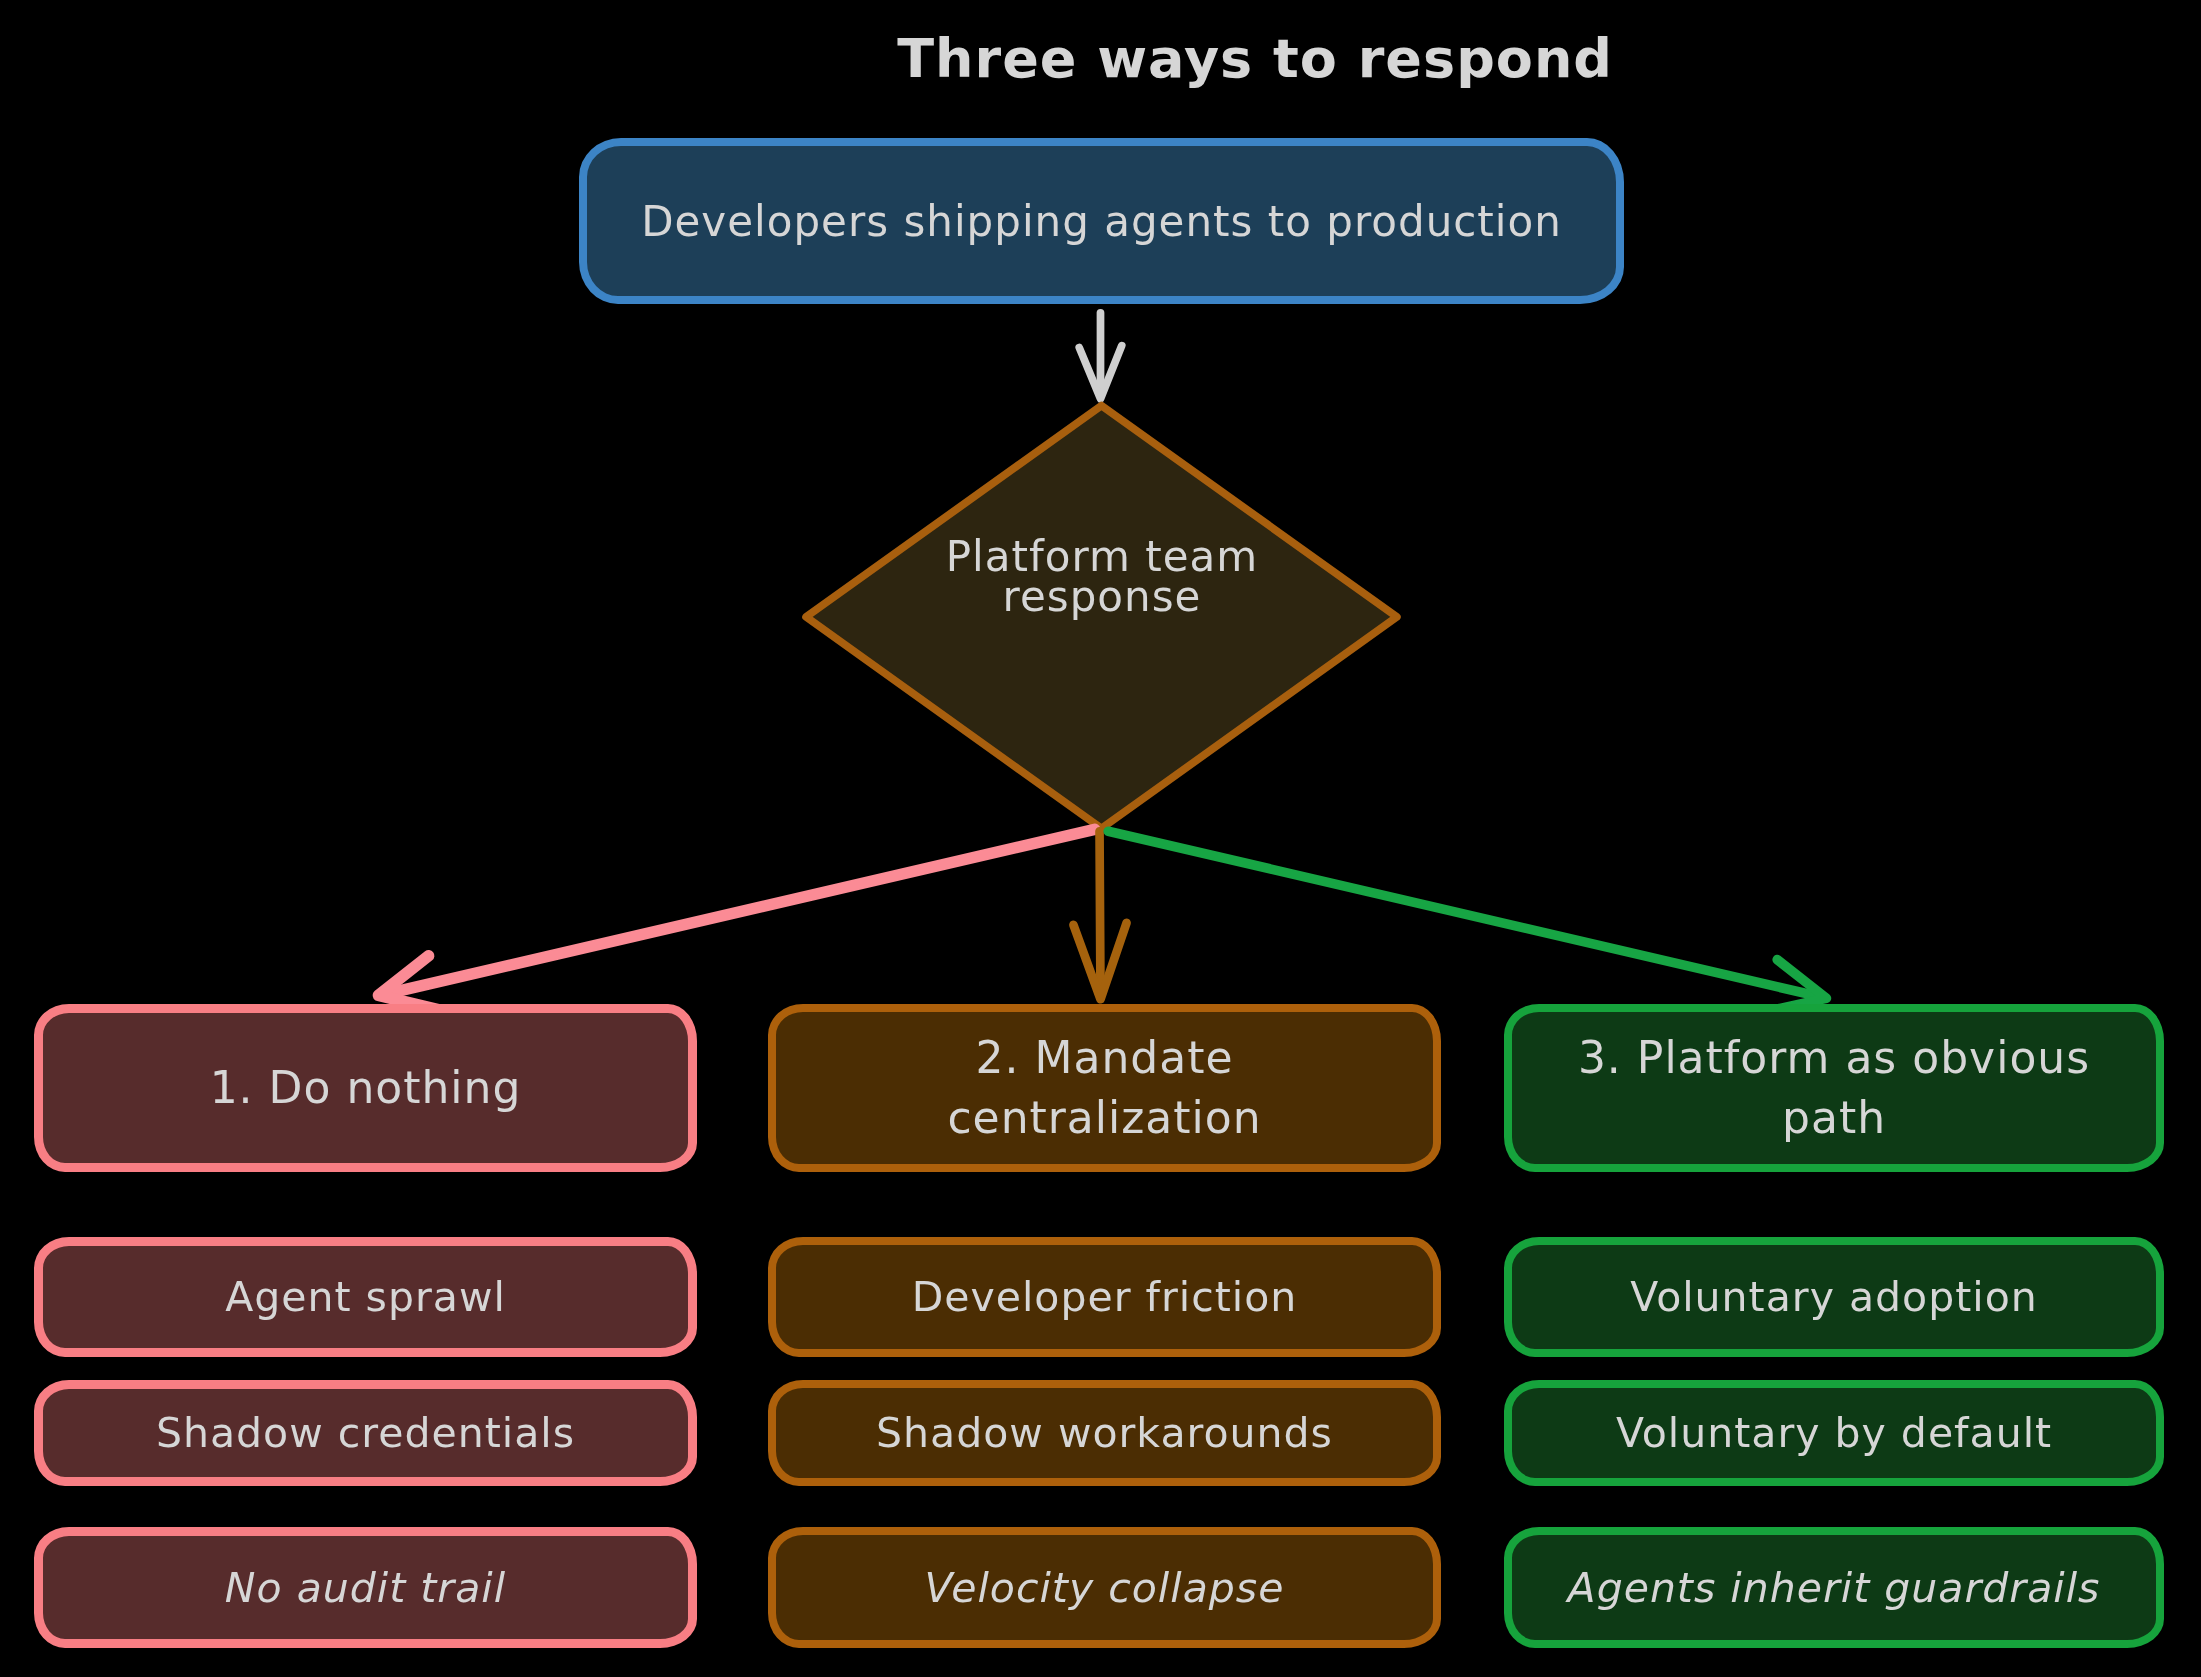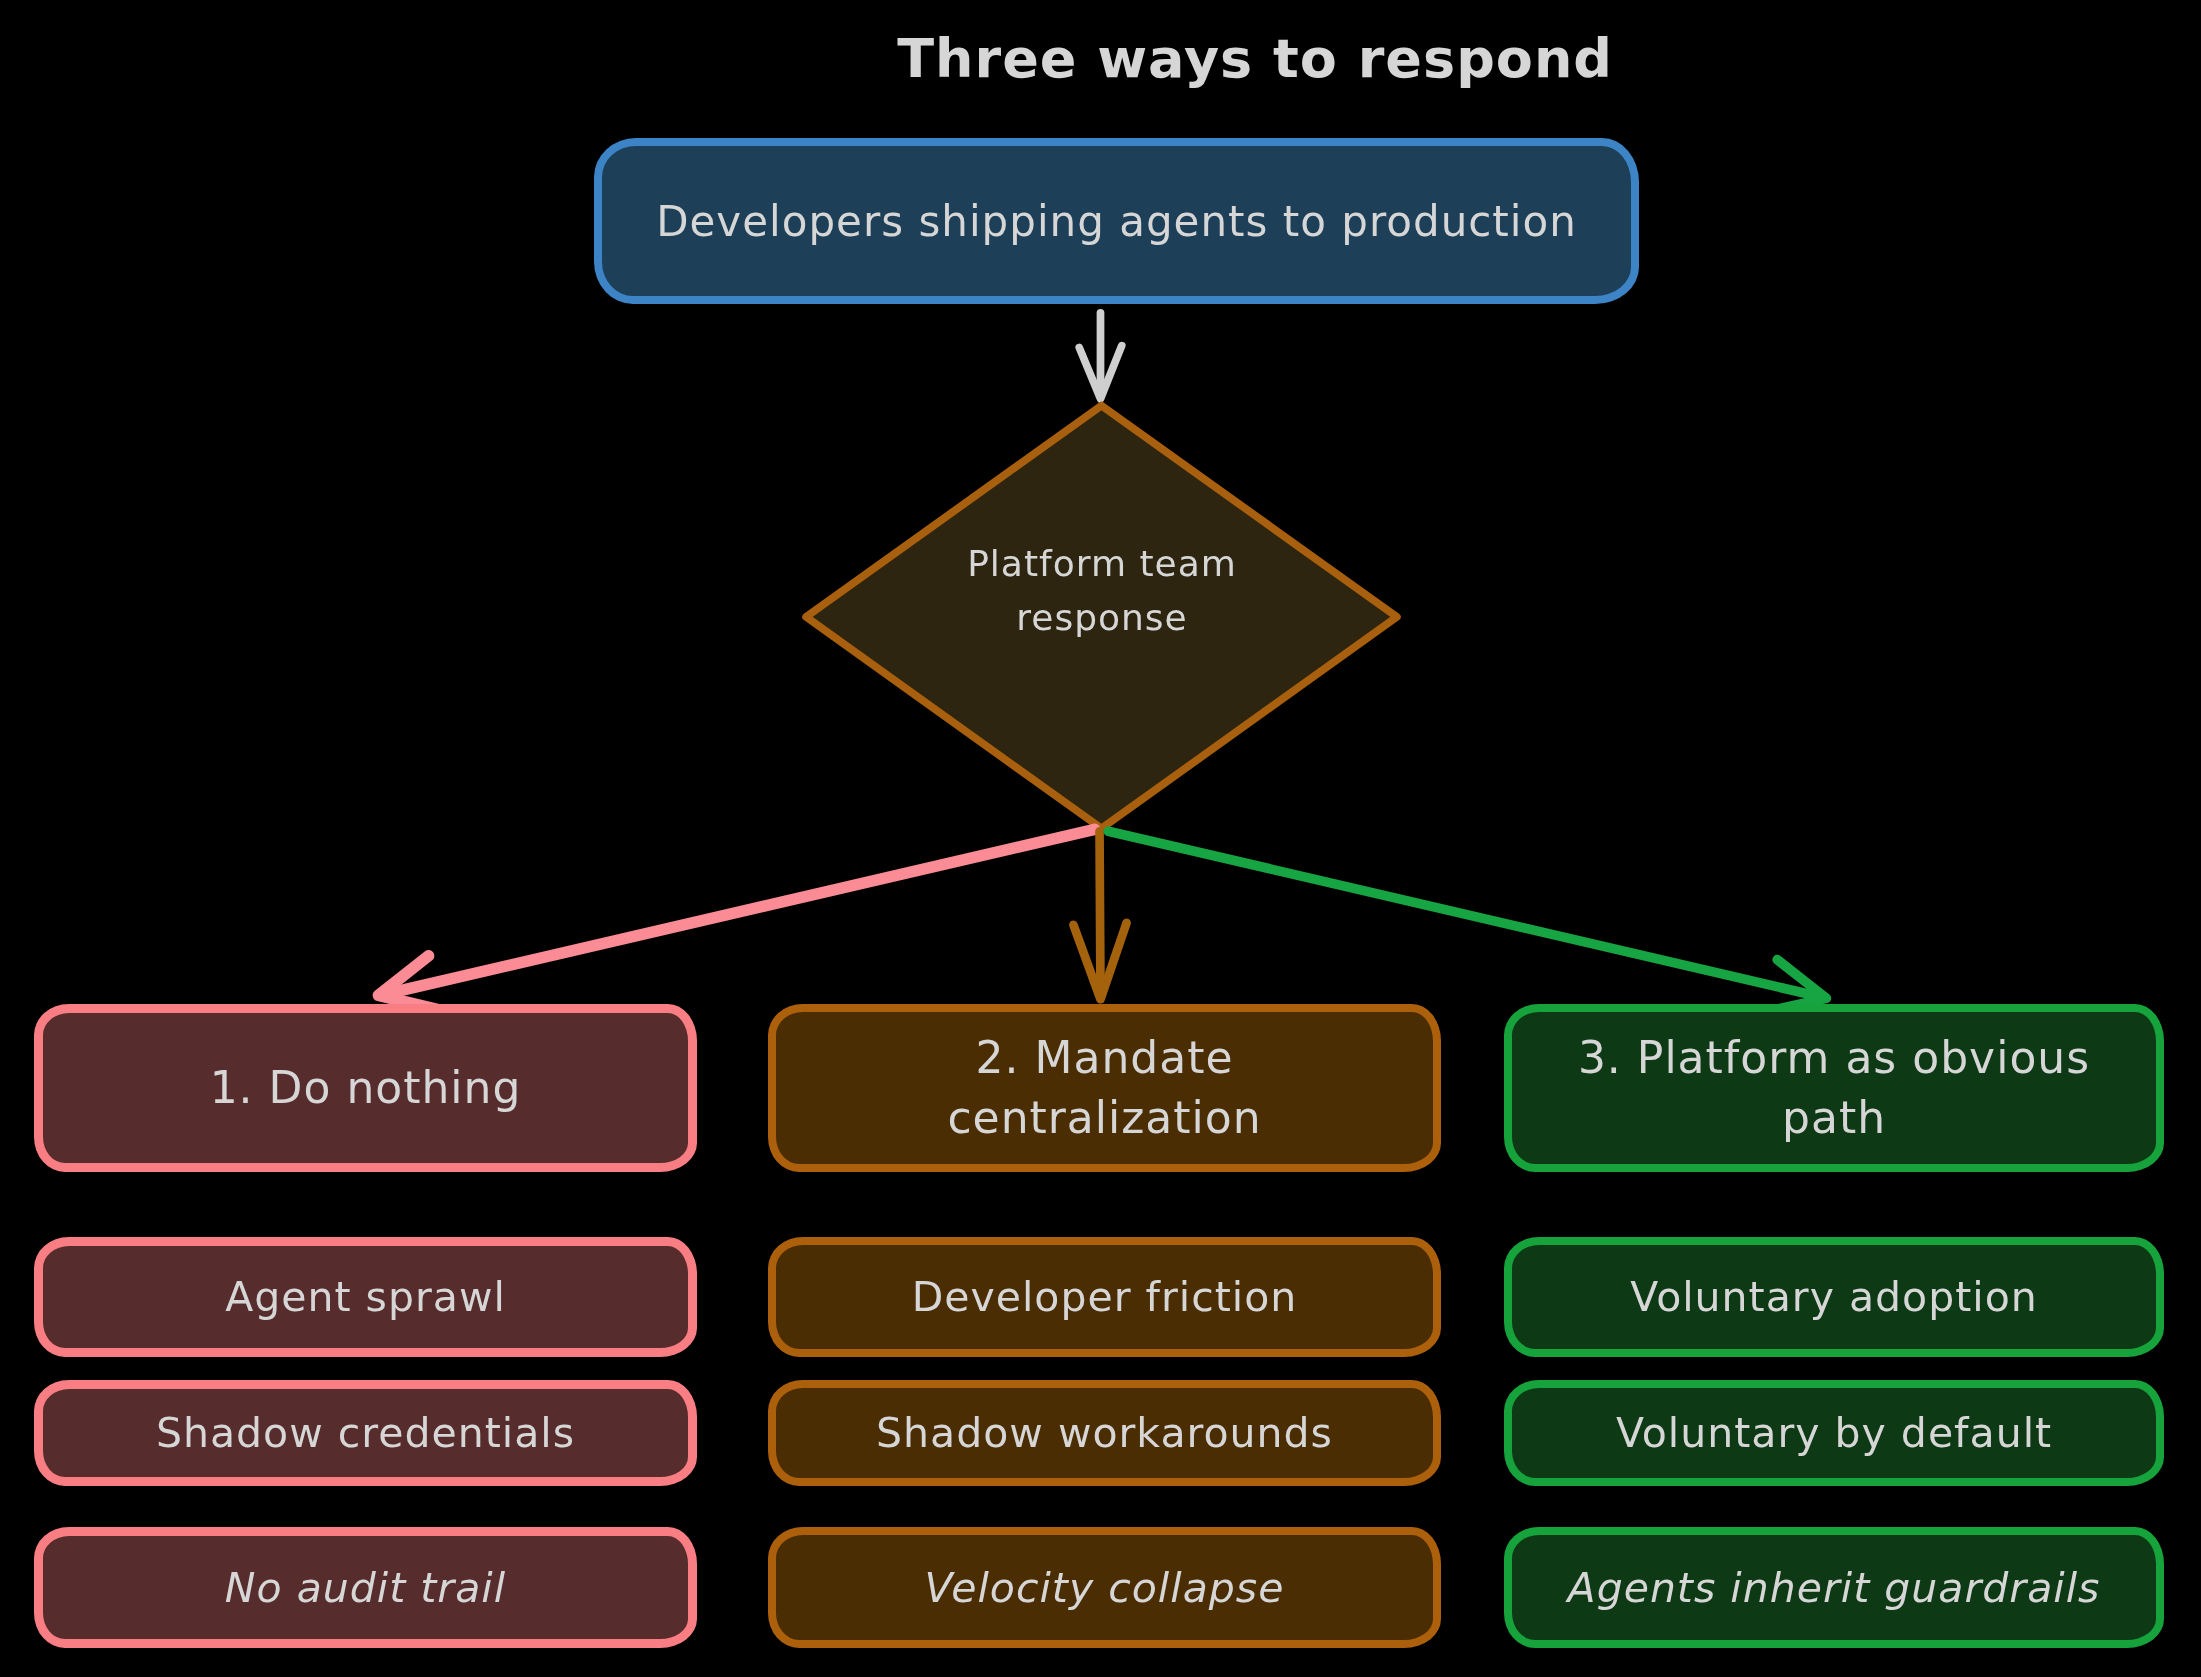--- a/index.html
+++ b/index.html
@@ -16,32 +16,32 @@
     text-align:right;font-size:54px;font-weight:bold;
     letter-spacing:1px;color:var(--c-text);
   }
   .src-box{
     position:absolute;left:579px;top:138px;width:1045px;height:166px;
     box-sizing:border-box;
     background:var(--c-blue-fill);
     border:8.7px solid var(--c-blue-stroke);
     border-radius:42px 37px 44px 39px / 39px 44px 37px 42px;
     display:flex;align-items:center;justify-content:center;
-    font-size:42px;letter-spacing:1px;text-align:center;margin-left:15px;
+    font-size:42px;letter-spacing:1px;text-align:center;
   }
   svg.layer{position:absolute;left:0;top:0;width:2201px;height:1677px;pointer-events:none;}
   .diamond-shape{fill:var(--c-diamond-fill);stroke:var(--c-diamond-stroke);stroke-width:8;stroke-linejoin:round;}
   .arrow{fill:none;stroke-linecap:round;stroke-linejoin:round;}
   .a-gray{stroke:var(--c-gray-arrow);stroke-width:8;}
   .a-pink{stroke:var(--c-pink-arrow);stroke-width:12;}
   .a-orange{stroke:var(--c-orange-arrow);stroke-width:9;}
   .a-green{stroke:var(--c-green-arrow);stroke-width:10;}
   .diamond-label{
     position:absolute;left:909px;top:537px;width:386px;
-    text-align:center;font-size:36px;line-height:54px;letter-spacing:1px;
+    text-align:center;font-size:42px;line-height:40px;letter-spacing:1px;
   }
   .col{position:absolute;top:1002px;}
   .col-1{left:34px;width:663px;}
   .col-2{left:768px;width:673px;}
   .col-3{left:1504px;width:660px;}
   .box{
     position:absolute;left:0;right:0;box-sizing:border-box;
     display:flex;flex-direction:column;align-items:center;justify-content:center;
     text-align:center;letter-spacing:1px;
     border-radius:35px 29px 37px 31px / 31px 37px 29px 35px;

